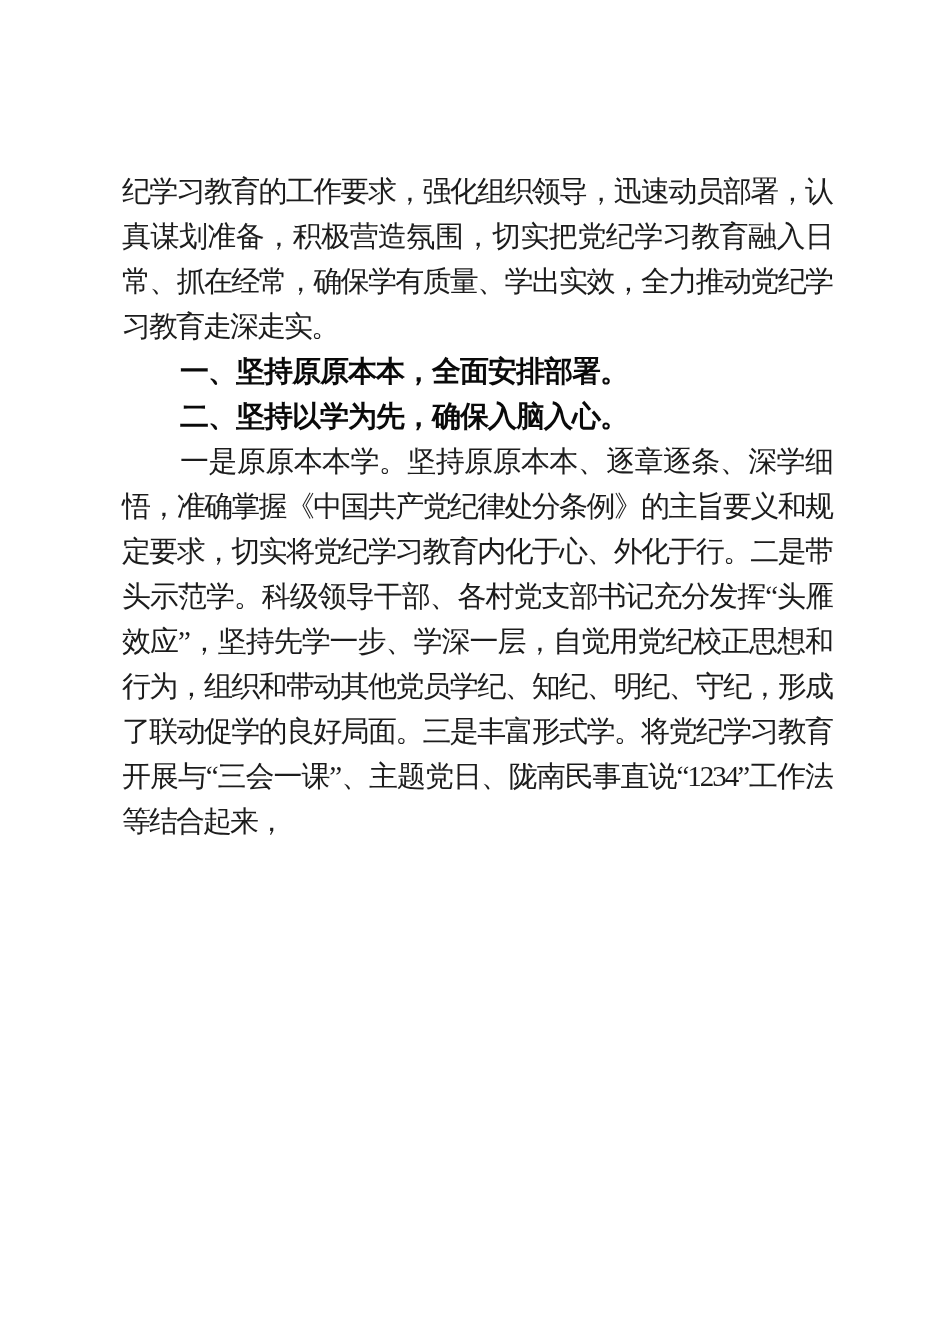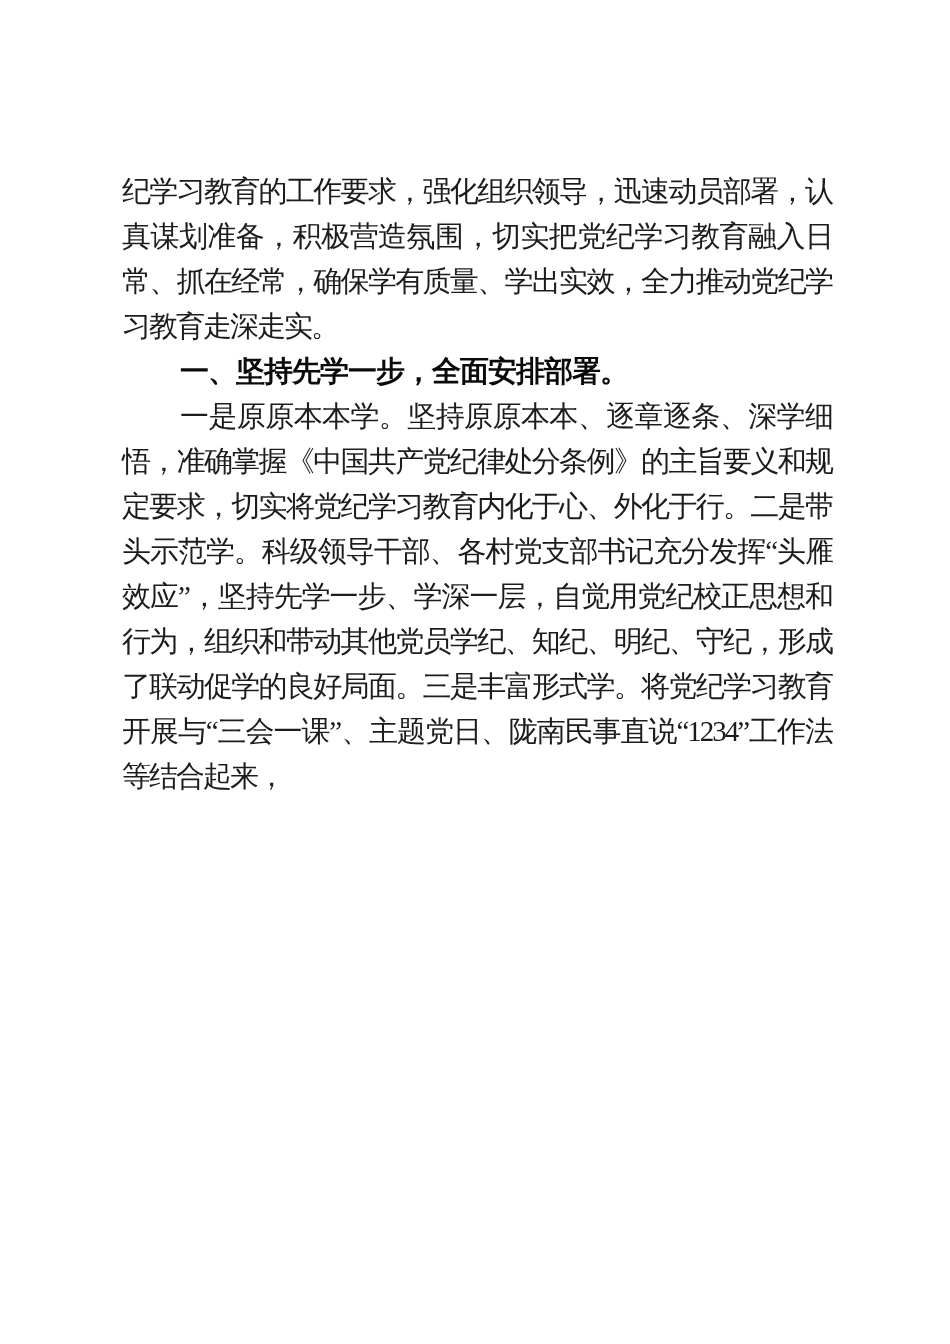--- a/index.html
+++ b/index.html
@@ -51,17 +51,18 @@
     color: #3a3a3a;
     font-family: "Liberation Serif", serif;
   }
 </style>
 </head>
 <body>
 
 <div class="page" style="background: rgb(255, 255, 255);">
   <div class="content" style="color: rgb(28, 28, 28);">
     <p class="para no-indent">纪学习教育的工作要求，强化组织领导，迅速动员部署，认真谋划准备，积极营造氛围，切实把党纪学习教育融入日常、抓在经常，确保学有质量、学出实效，全力推动党纪学习教育走深走实。</p>
-    <p class="para heading">一、坚持先学一步，全面安排部署。</p>
+    <p class="para heading">一、坚持原原本本，全面安排部署。</p>
+    <p class="para heading">二、坚持以学为先，确保入脑入心。</p>
     <p class="para">一是原原本本学。坚持原原本本、逐章逐条、深学细悟，准确掌握《中国共产党纪律处分条例》的主旨要义和规定要求，切实将党纪学习教育内化于心、外化于行。二是带头示范学。科级领导干部、各村党支部书记充分发挥“头雁效应”，坚持先学一步、学深一层，自觉用党纪校正思想和行为，组织和带动其他党员学纪、知纪、明纪、守纪，形成了联动促学的良好局面。三是丰富形式学。将党纪学习教育开展与“三会一课”、主题党日、陇南民事直说“1234”工作法等结合起来，</p>
   </div>
   <div class="page-footer">— 2 —</div>
 </div>
 
 </body></html>

